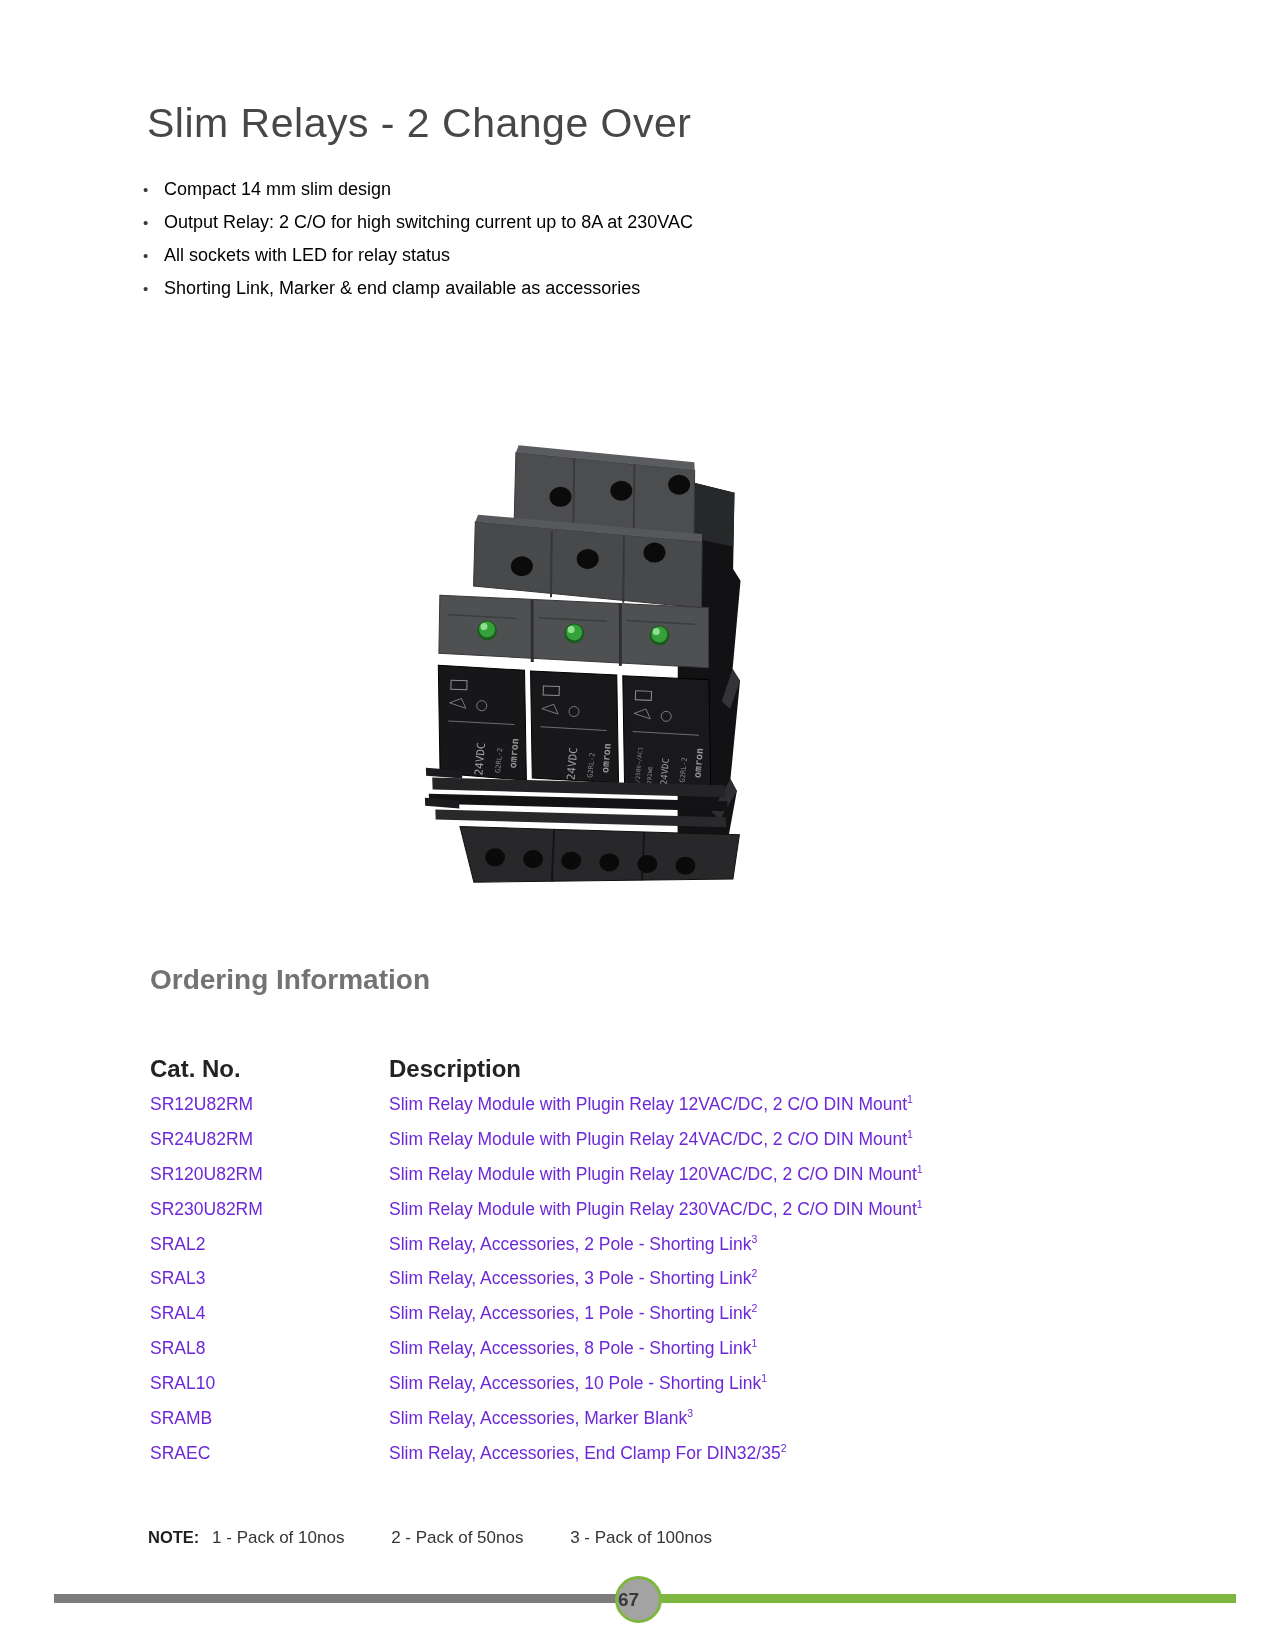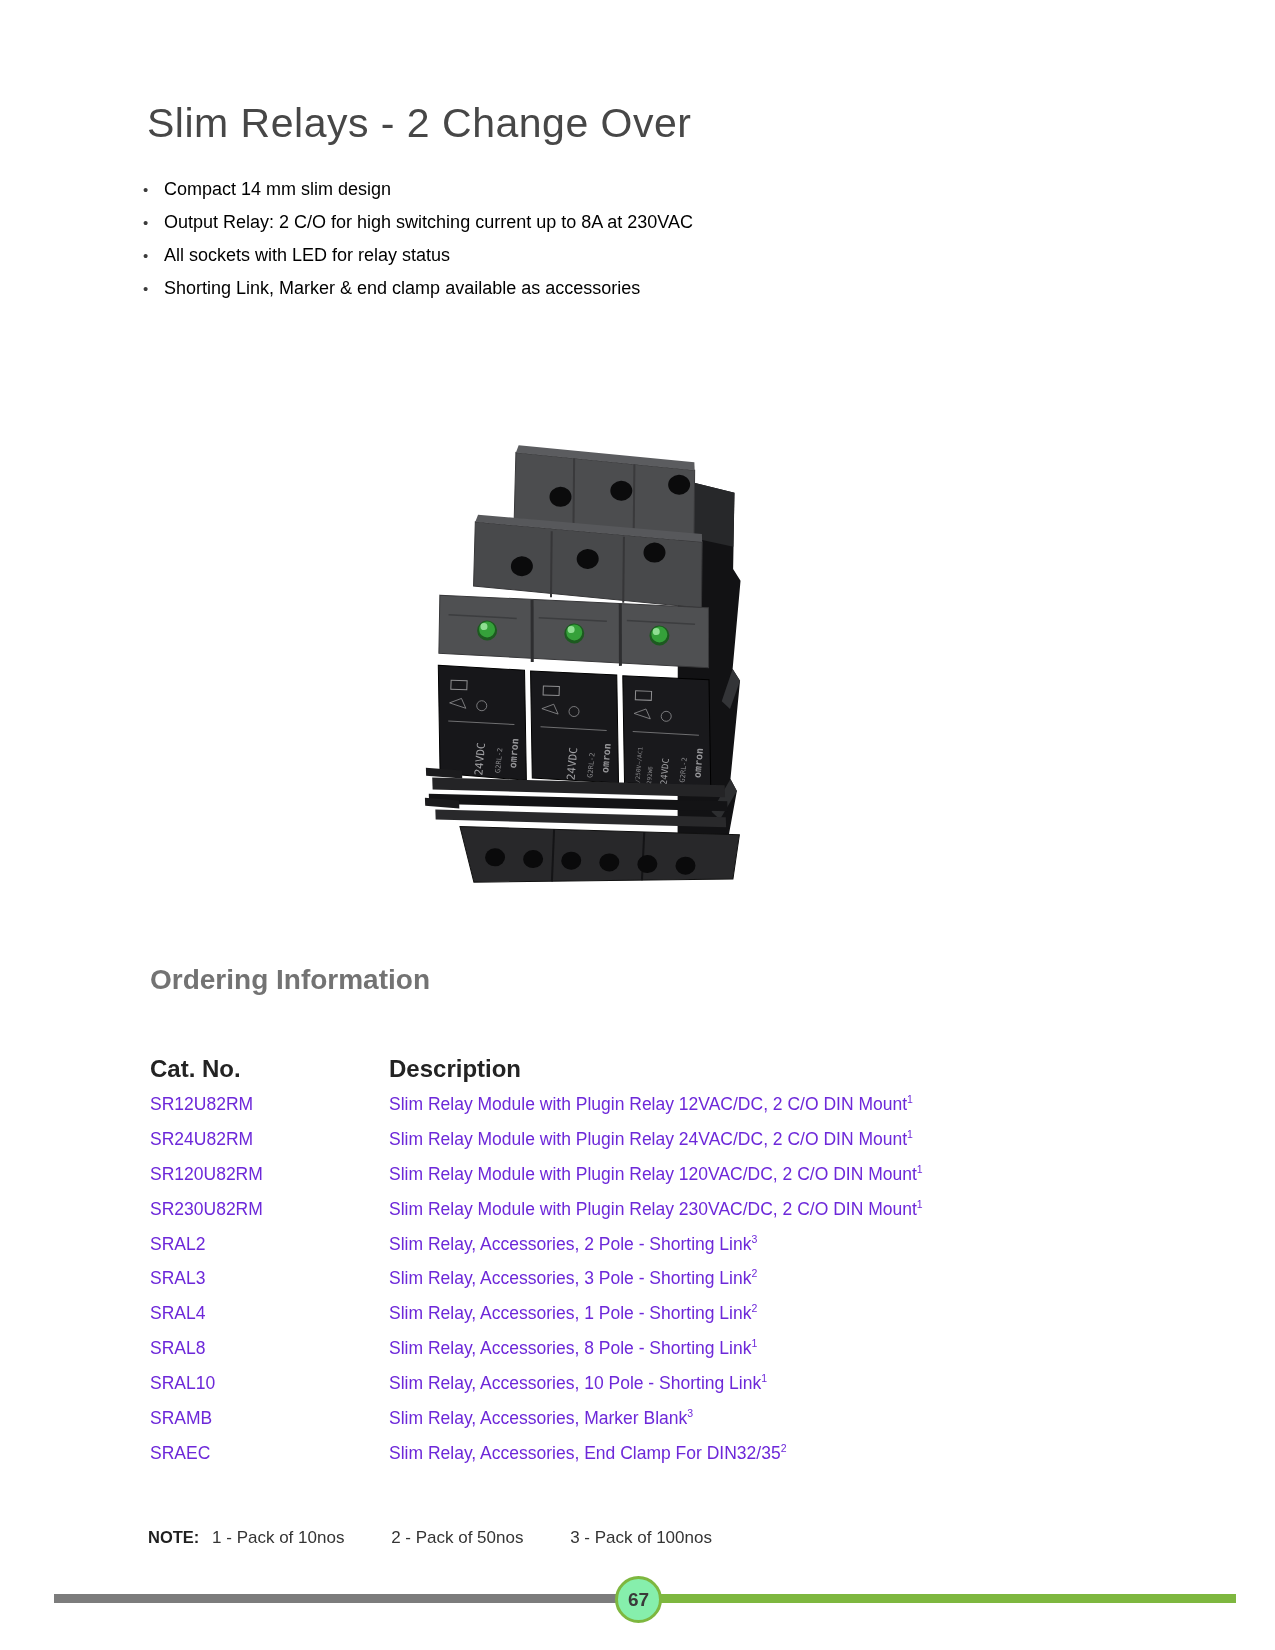--- a/index.html
+++ b/index.html
@@ -35,22 +35,22 @@
   .order-table .th { font-weight:bold; font-size:24px; color:#232323; }
   .order-table sup { font-size:10.5px; line-height:0; vertical-align:super; }
   .note { position:absolute; left:148px; top:1528px; font-size:17px; color:#343434; }
   .note .note-label { font-weight:bold; margin-right:8px; font-size:16.5px; color:#1f1f1f; }
   .note .note-item { margin-right:42px; }
   .rule { position:absolute; top:1594px; height:9px; }
   .rule-gray { left:54px; width:563px; }
   .rule-green { left:661px; width:575px; }
   .page-badge {
     position:absolute; left:615px; top:1576px; width:47px; height:47px;
-    border-radius:50%; background:#86efac; border:3px solid #7eb73f;
-    display:flex; align-items:center; justify-content:center;
+    border-radius:50%; background:#a3a3a3; border:3px solid #7eb73f;
+    display:flex; align-items:center; justify-content:flex-start;
     font-size:19px; font-weight:bold; color:#3a3a3a; z-index:2;
   }
   svg text { font-family:"DejaVu Sans Mono", monospace; }
 </style>
 </head>
 <body>
 
 <div class="page">
 
   <h1 class="title">Slim Relays - 2 Change Over</h1>

